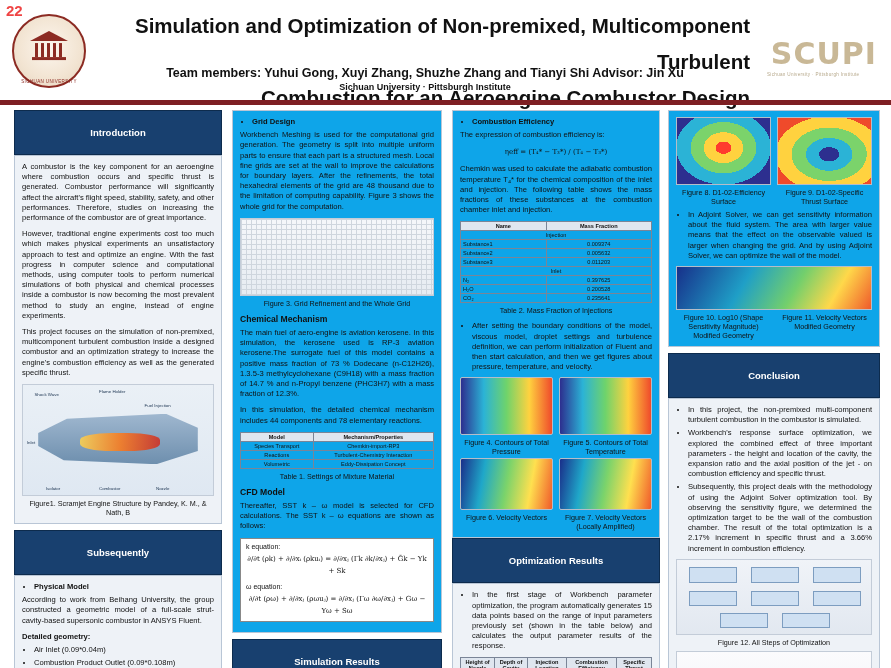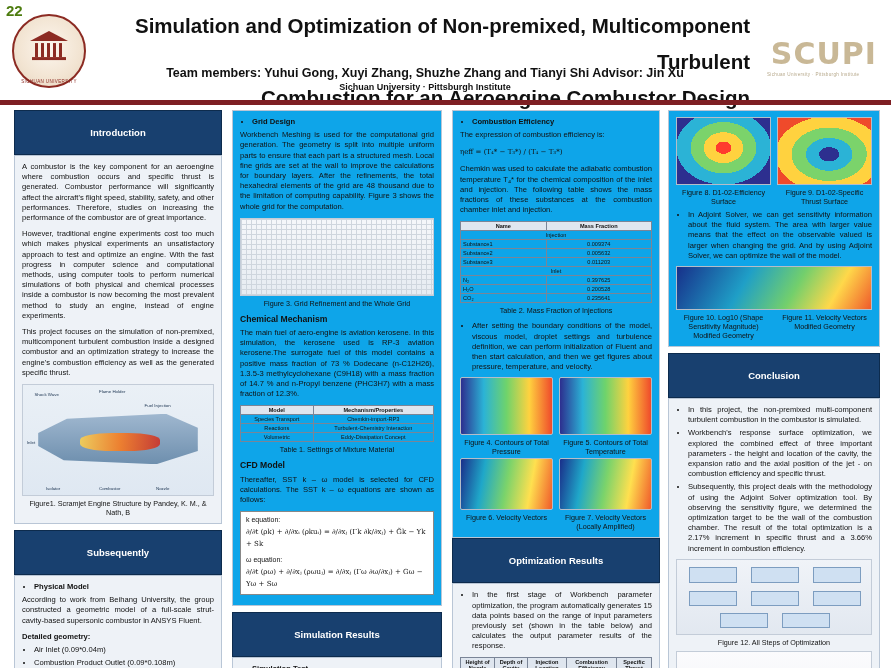--- a/index.html
+++ b/index.html
@@ -8,21 +8,21 @@
     background:#ffffff;
     font-family:"Liberation Sans", sans-serif;
     color:#111;
     overflow:hidden;
     position:relative;
   }
   .poster{position:absolute;inset:0;background:#fff;}
 
   
   .header{position:absolute;left:0;top:0;width:891px;height:100px;background:#ffffff;}
-  .corner-num{position:absolute;left:6px;top:2px;font-size:15px;font-weight:bold;color:#4d7c0f;}
+  .corner-num{position:absolute;left:6px;top:2px;font-size:15px;font-weight:bold;color:#ef4444;}
   .logo-left{position:absolute;left:12px;top:14px;width:74px;height:74px;border-radius:50%;
     background:radial-gradient(circle at 50% 45%, #fdf6ee 0%, #f2e4d2 60%, #e6d4bd 100%);
     border:2px solid #8c2b23;box-sizing:border-box;}
   .logo-left .inner{position:absolute;left:50%;top:50%;transform:translate(-50%,-52%);
     width:46px;height:46px;}
   .logo-left .t{position:absolute;left:0;bottom:2px;width:100%;text-align:center;
     font-size:4.5px;color:#8c2b23;letter-spacing:.4px;}
   .title{position:absolute;left:100px;top:8px;width:650px;text-align:right;
     font-size:20.5px;font-weight:bold;line-height:36px;color:#111;}
   .team{position:absolute;left:100px;top:66px;width:650px;text-align:center;
@@ -53,21 +53,21 @@
   .b{font-weight:bold;}
   .cap{font-size:7.2px;text-align:center;line-height:9px;margin-top:3px;}
   .sub-h{font-size:8.6px;font-weight:bold;margin:2px 0 4px 0;}
 
   table.dt{border-collapse:collapse;width:100%;font-size:5.6px;margin-top:2px;}
   table.dt th,table.dt td{border:1px solid #7a8597;padding:1px 2px;text-align:center;}
   table.dt th{background:#dfe6ef;font-weight:bold;}
   table.dt td.l{text-align:left;}
 
   .eqbox{border:1px solid #888;background:#fff;padding:4px 5px;margin:4px 0;}
-  .eq{font-family:"DejaVu Serif", serif;font-size:7px;line-height:12px;}
+  .eq{font-family:"DejaVu Serif", serif;font-size:7px;line-height:12px;text-align:center;}
 
   
   .fig{width:100%;background:#fff;border:1px solid #c3ccd8;box-sizing:border-box;}
   .imgbox{position:relative;overflow:hidden;}
 
   .grid-img{height:78px;background:
      repeating-linear-gradient(90deg,#cfd6de 0 1px,transparent 1px 5px),
      repeating-linear-gradient(0deg,#cfd6de 0 1px,transparent 1px 5px),
      linear-gradient(180deg,#f5f7fa,#e7ecf2);}
   .scram{height:112px;background:linear-gradient(180deg,#eaf0f6,#dfe8f2);position:relative;}
@@ -174,20 +174,21 @@
     <div class="panel white">
       <ul style="margin-bottom:2px">
         <li class="b">Grid Design</li>
       </ul>
       <p>Workbench Meshing is used for the computational grid generation. The geometry is split into multiple uniform parts to ensure that each part is a structured mesh. Local fine grids are set at the wall to improve the calculations for boundary layers. After the refinements, the total hexahedral elements of the grid are 48 thousand due to the limitation of computing capability. Figure 3 shows the whole grid for the computation.</p>
       <div class="fig grid-img"></div>
       <div class="cap">Figure 3. Grid Refinement and the Whole Grid</div>
 
       <p class="sub-h" style="margin-top:6px">Chemical Mechanism</p>
       <p>The main fuel of aero-engine is aviation kerosene. In this simulation, the kerosene used is RP-3 aviation kerosene.The surrogate fuel of this model contains a positive mass fraction of 73 % Dodecane (n-C12H26), 1.3.5-3 methylcyclohexane (C9H18) with a mass fraction of 14.7 % and n-Propyl benzene (PHC3H7) with a mass fraction of 12.3%.</p>
+      <p>In this simulation, the detailed chemical mechanism includes 44 components and 78 elementary reactions.</p>
 
       <table class="dt">
         <tbody>
             <tr>
           <th>Model</th>
           <th>Mechanism/Properties</th>
         </tr>
         <tr>
           <td>Species Transport</td>
           <td>Chemkin-import-RP3</td>

